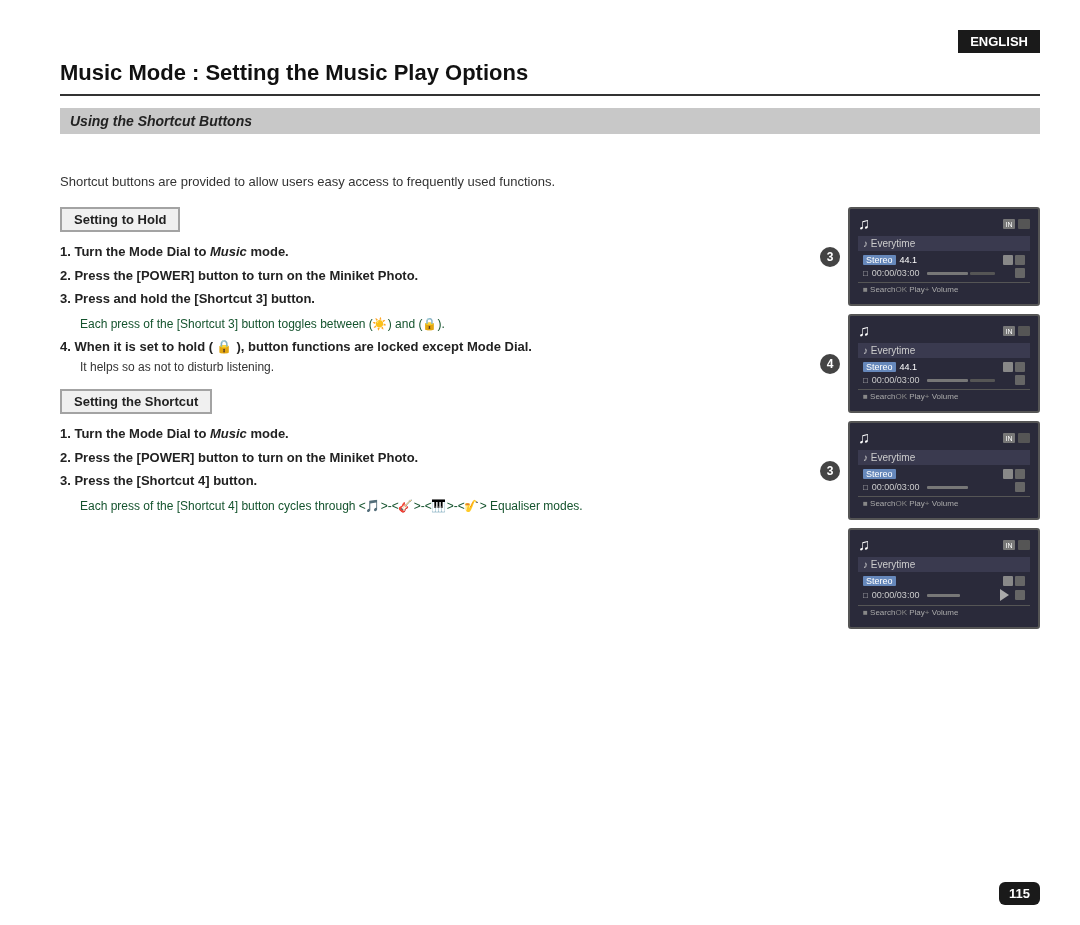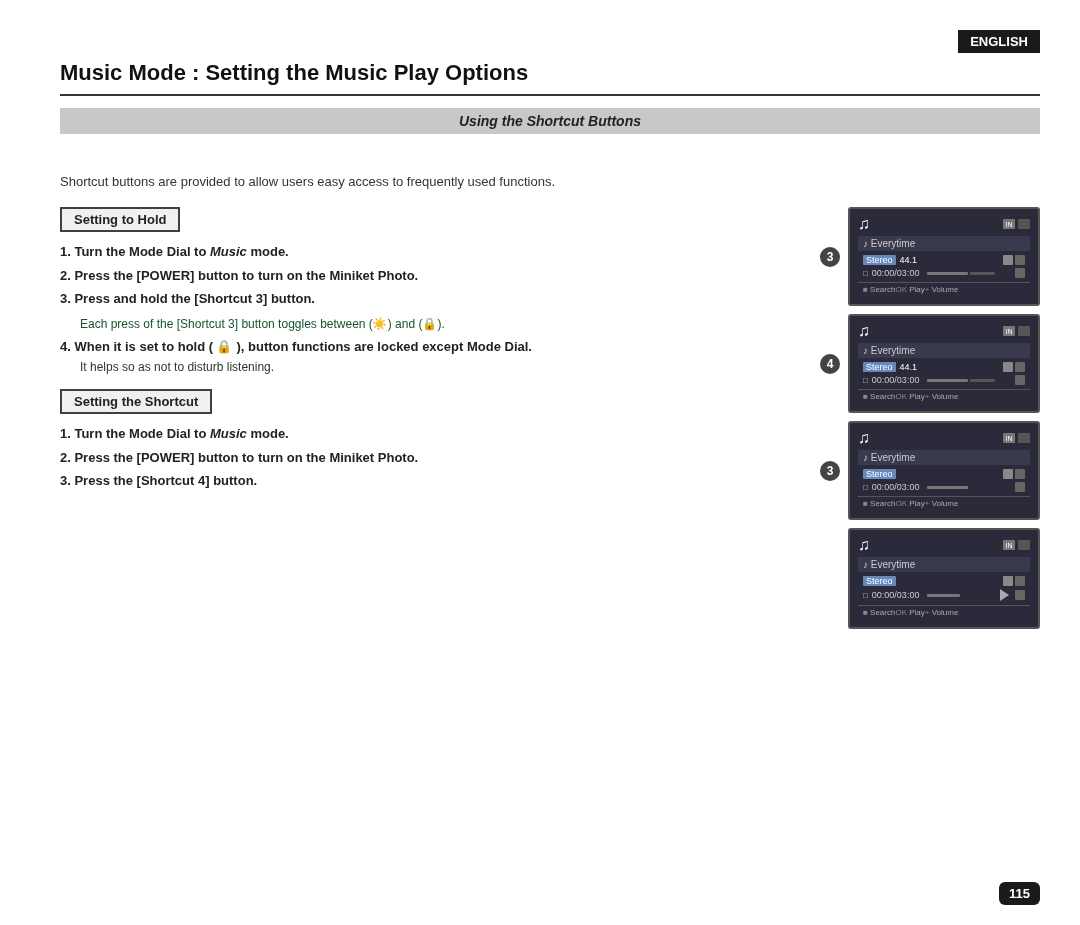--- a/index.html
+++ b/index.html
@@ -45,33 +45,32 @@
     }
 
     
     .section-header {
       background: #c8c8c8;
       padding: 5px 10px;
       font-style: italic;
       font-weight: bold;
       font-size: 14px;
       margin-bottom: 8px;
-      text-align: center;
     }
 
     .intro-text {
       font-size: 13px;
       margin-bottom: 18px;
       color: #333;
       margin-top: 40px;
     }
 
     
     .sub-section-box {
-      border: 2px solid #404040;
+      border: 2px solid #a3a3a3;
       display: inline-block;
       padding: 3px 12px;
       font-weight: bold;
       font-size: 13px;
       margin-bottom: 10px;
       background: #f0f0f0;
     }
 
     .content-area {
       display: flex;
@@ -286,20 +285,23 @@
             <strong>1. Turn the Mode Dial to <em>Music</em> mode.</strong>
           </li>
           <li>
             <strong>2. Press the [POWER] button to turn on the Miniket Photo.</strong>
           </li>
           <li>
             <strong>3. Press the [Shortcut 4] button.</strong>
           </li>
         </ol>
 
+        <div class="sub-note">
+          Each press of the [Shortcut 4] button cycles through &lt;🎵&gt;-&lt;🎸&gt;-&lt;🎹&gt;-&lt;🎷&gt; Equaliser modes.
+        </div>
       </div>
 
     </div>
 
     <div class="right-content">
 
       <div style="position:relative; display:flex; align-items:center;">
         <div style="background:#444; color:#fff; width:20px; height:20px; border-radius:50%; display:flex; align-items:center; justify-content:center; font-size:12px; font-weight:bold; margin-right:8px; flex-shrink:0;">3</div>
         <div class="device-screen">
           <div class="screen-title-row">

